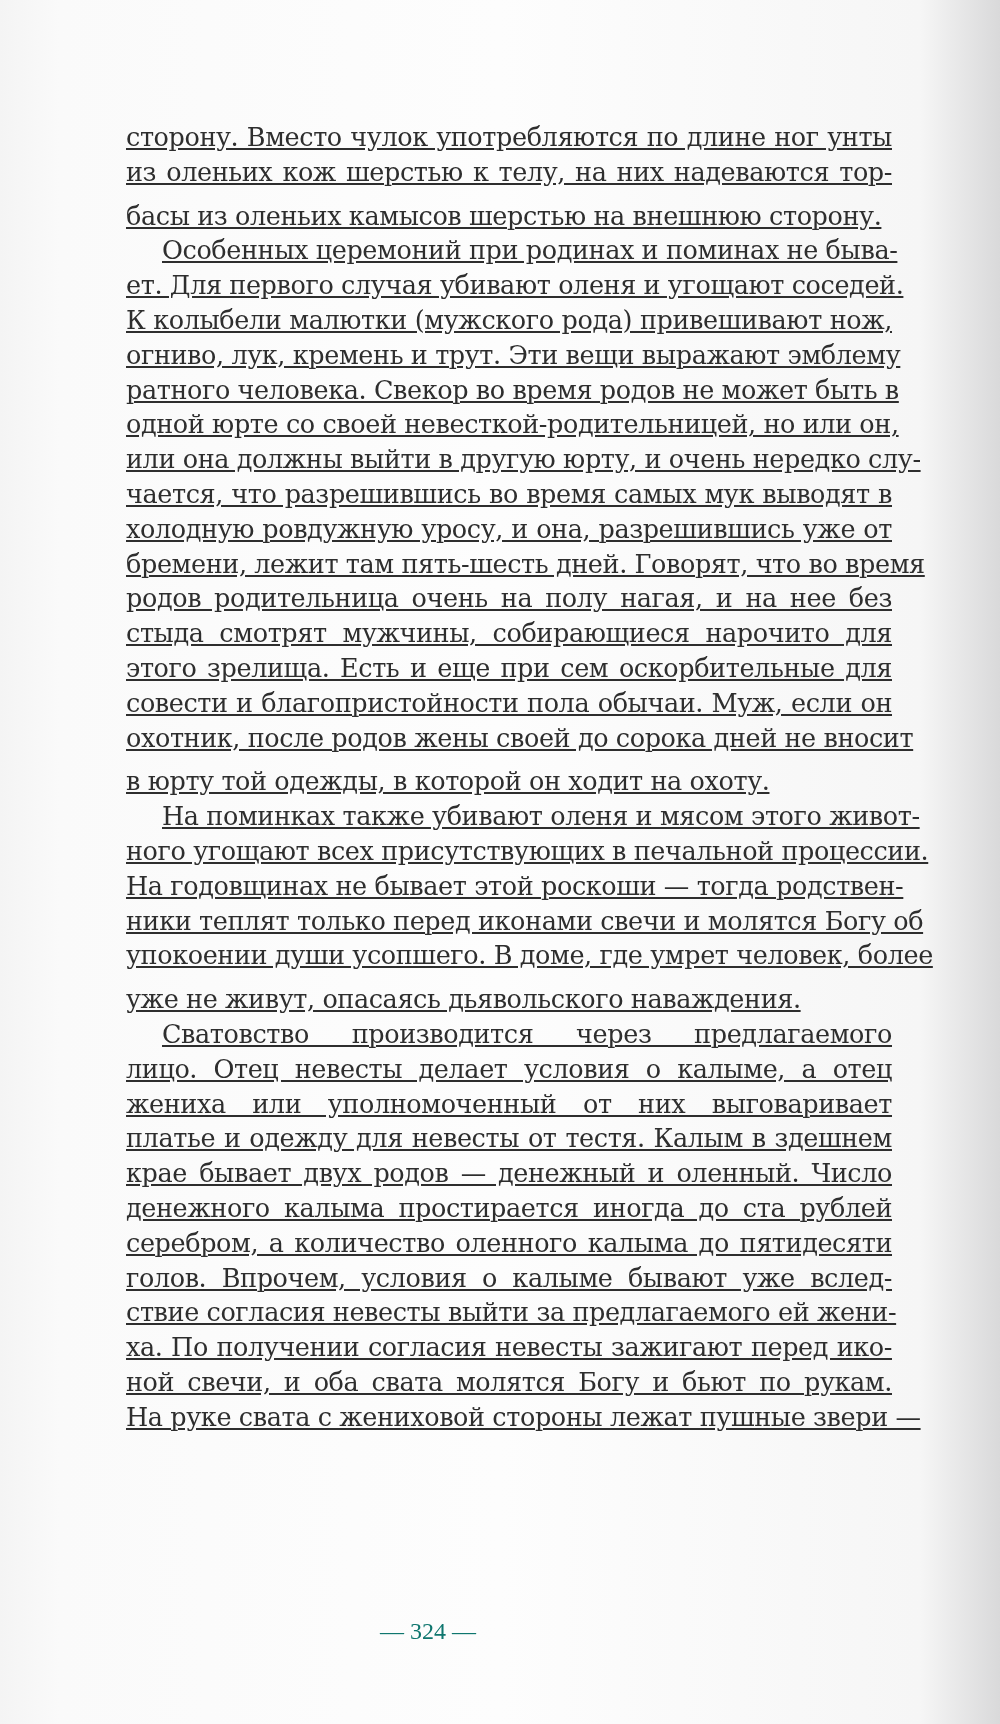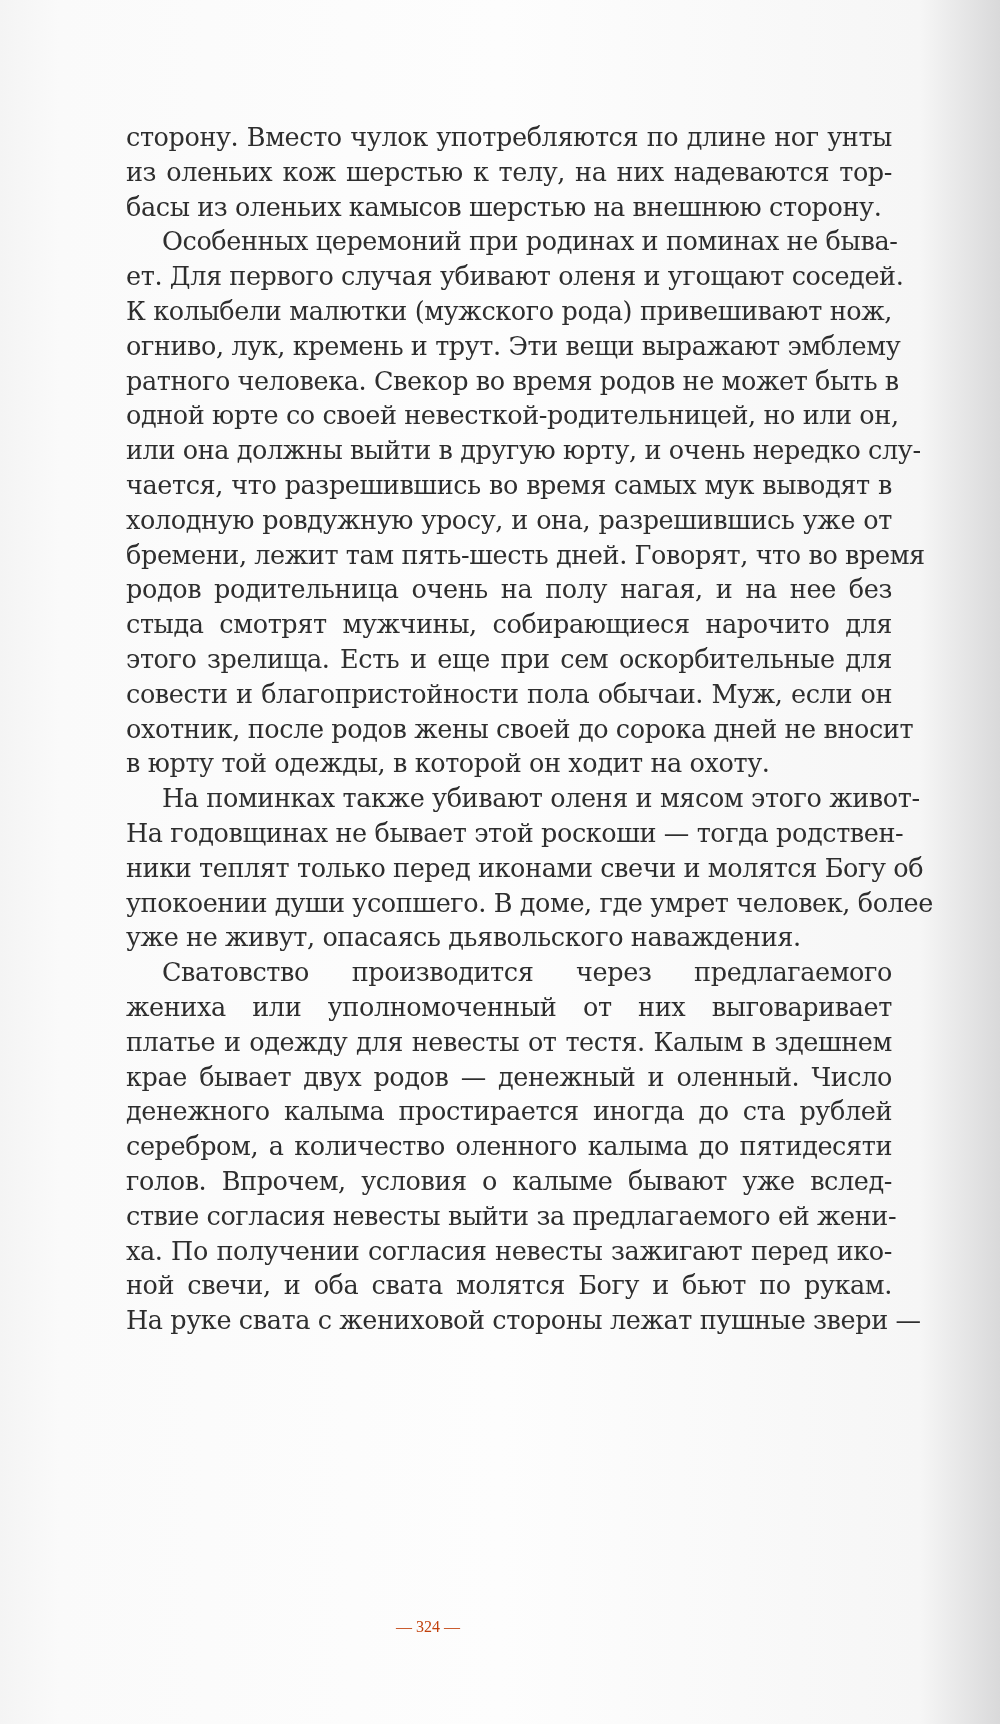--- a/index.html
+++ b/index.html
@@ -10,26 +10,27 @@
     font-family: "DejaVu Serif", "Liberation Serif", serif;
     color: #2e2e2e;
   }
   .page-text {
     position: absolute; left: 126px; top: 120px; width: 766px;
   }
   .line {
     font-size: 25.5px; line-height: 34.8px; height: 34.8px;
     white-space: nowrap; text-align: justify; text-align-last: justify;
     letter-spacing: -0.4px;
+    text-decoration: underline;
   }
   .line.indent { padding-left: 36px; }
-  .line.last { text-align-last: left; }
+  .line.last { text-align-last: left; margin-top: 9px; }
   .page-number {
     position: absolute; left: 0; width: 856px; top: 1618px;
-    text-align: center; font-size: 16px; color: #c2410c;
+    text-align: center; font-size: 24px; color: #0f766e;
     font-family: "Liberation Serif", serif;
   }
 </style>
 </head>
 <body>
 
 <div class="page-text" id="text-container">
     <div class="line">сторону. Вместо чулок употребляются по длине ног унты</div>
     <div class="line">из оленьих кож шерстью к телу, на них надеваются тор-</div>
     <div class="line last">басы из оленьих камысов шерстью на внешнюю сторону.</div>
@@ -43,25 +44,27 @@
     <div class="line">чается, что разрешившись во время самых мук выводят в</div>
     <div class="line">холодную ровдужную уросу, и она, разрешившись уже от</div>
     <div class="line">бремени, лежит там пять-шесть дней. Говорят, что во время</div>
     <div class="line">родов родительница очень на полу нагая, и на нее без</div>
     <div class="line">стыда смотрят мужчины, собирающиеся нарочито для</div>
     <div class="line">этого зрелища. Есть и еще при сем оскорбительные для</div>
     <div class="line">совести и благопристойности пола обычаи. Муж, если он</div>
     <div class="line">охотник, после родов жены своей до сорока дней не вносит</div>
     <div class="line last">в юрту той одежды, в которой он ходит на охоту.</div>
     <div class="line indent">На поминках также убивают оленя и мясом этого живот-</div>
+    <div class="line">ного угощают всех присутствующих в печальной процессии.</div>
     <div class="line">На годовщинах не бывает этой роскоши — тогда родствен-</div>
     <div class="line">ники теплят только перед иконами свечи и молятся Богу об</div>
     <div class="line">упокоении души усопшего. В доме, где умрет человек, более</div>
     <div class="line last">уже не живут, опасаясь дьявольского наваждения.</div>
     <div class="line indent">Сватовство производится через предлагаемого</div>
+    <div class="line">лицо. Отец невесты делает условия о калыме, а отец</div>
     <div class="line">жениха или уполномоченный от них выговаривает</div>
     <div class="line">платье и одежду для невесты от тестя. Калым в здешнем</div>
     <div class="line">крае бывает двух родов — денежный и оленный. Число</div>
     <div class="line">денежного калыма простирается иногда до ста рублей</div>
     <div class="line">серебром, а количество оленного калыма до пятидесяти</div>
     <div class="line">голов. Впрочем, условия о калыме бывают уже вслед-</div>
     <div class="line">ствие согласия невесты выйти за предлагаемого ей жени-</div>
     <div class="line">ха. По получении согласия невесты зажигают перед ико-</div>
     <div class="line">ной свечи, и оба свата молятся Богу и бьют по рукам.</div>
     <div class="line">На руке свата с жениховой стороны лежат пушные звери —</div>

